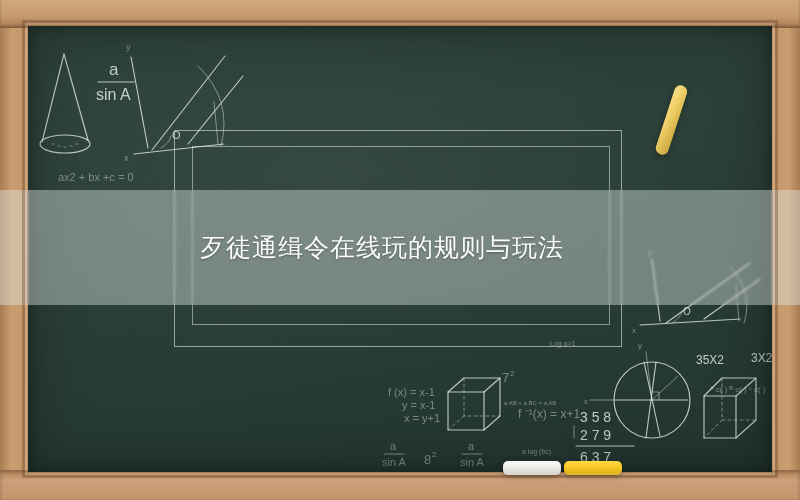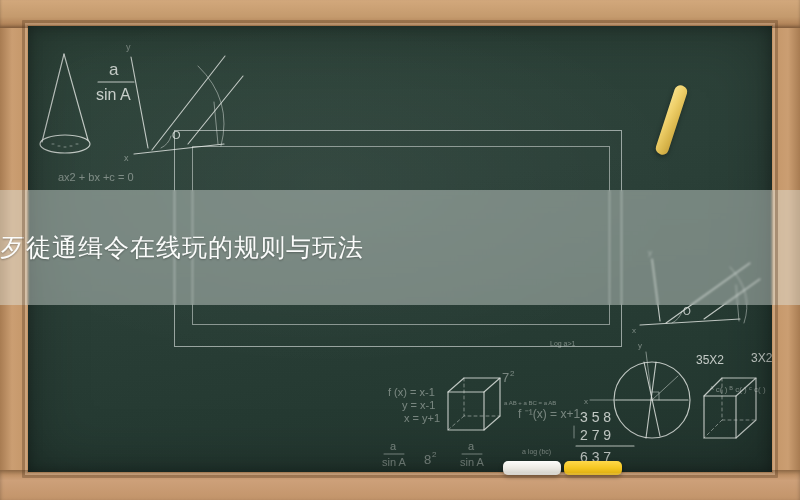--- a/index.html
+++ b/index.html
@@ -100,21 +100,21 @@
 
   
   .band{
     position:absolute;left:0;top:190px;width:800px;height:115px;
     background:rgba(226,233,229,.42);
     backdrop-filter:blur(1px);
   }
   .title{
     position:absolute;left:0;top:190px;width:800px;height:115px;
     display:flex;align-items:center;
-    box-sizing:border-box;
+    padding-left:200px;box-sizing:border-box;
     color:#fbfcfb;
     font-size:25px;letter-spacing:1px;
     font-family:"DejaVu Sans","Liberation Sans",sans-serif;
     text-shadow:0 1px 2px rgba(0,0,0,.30);
     white-space:nowrap;
   }
 </style>
 </head>
 <body>
 

